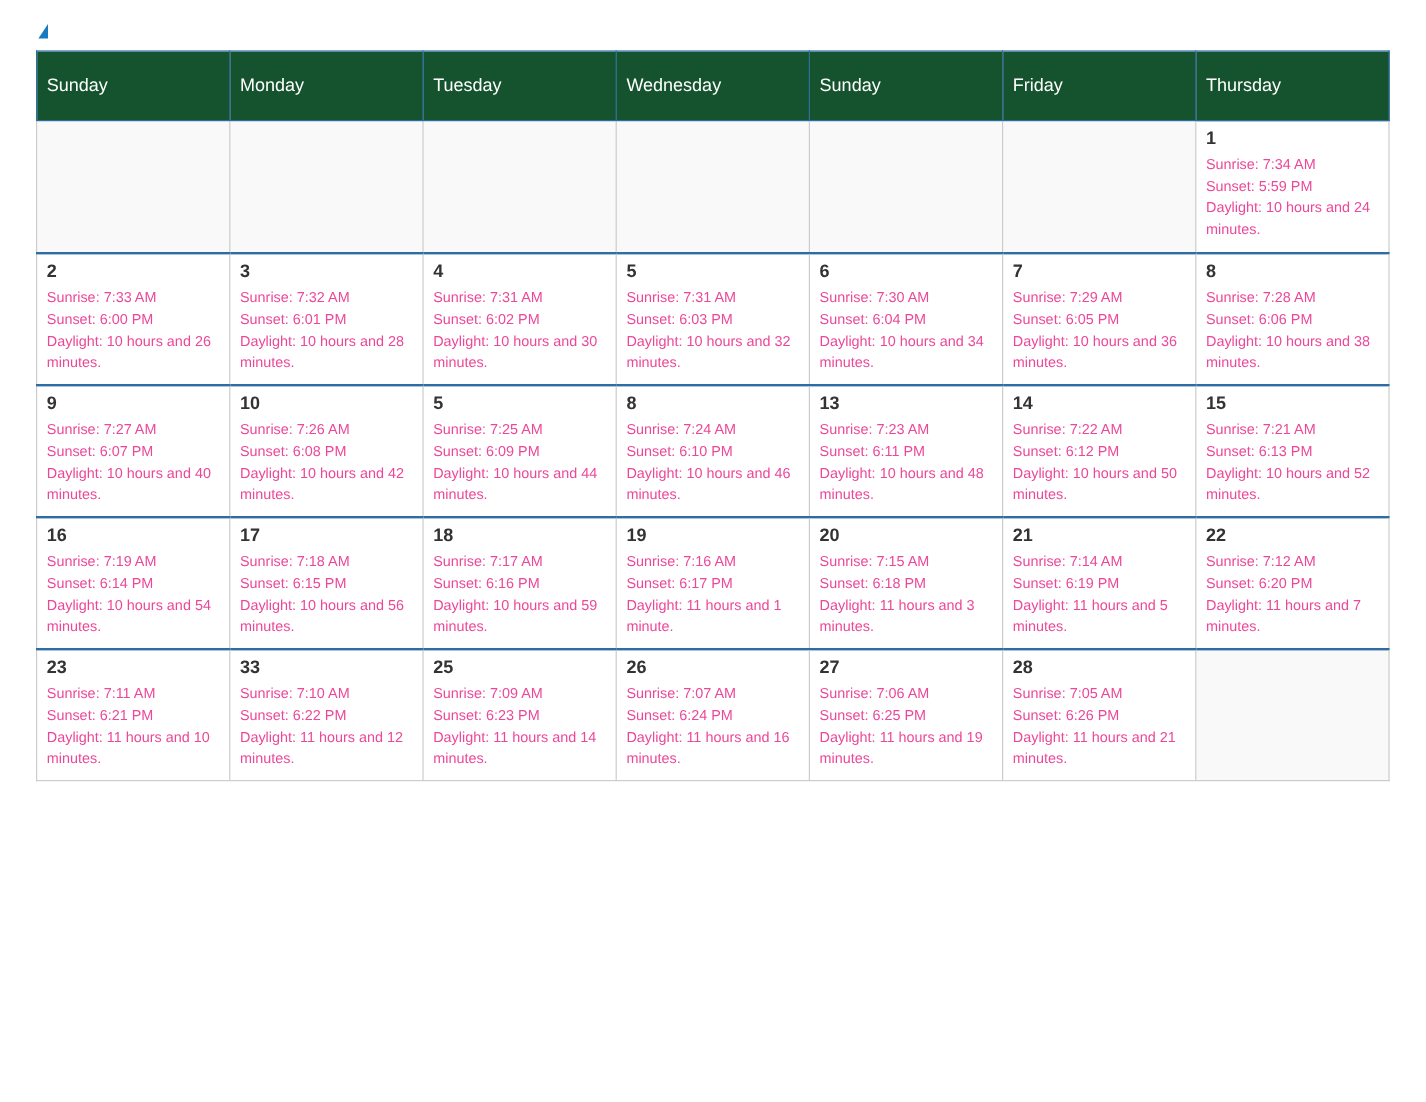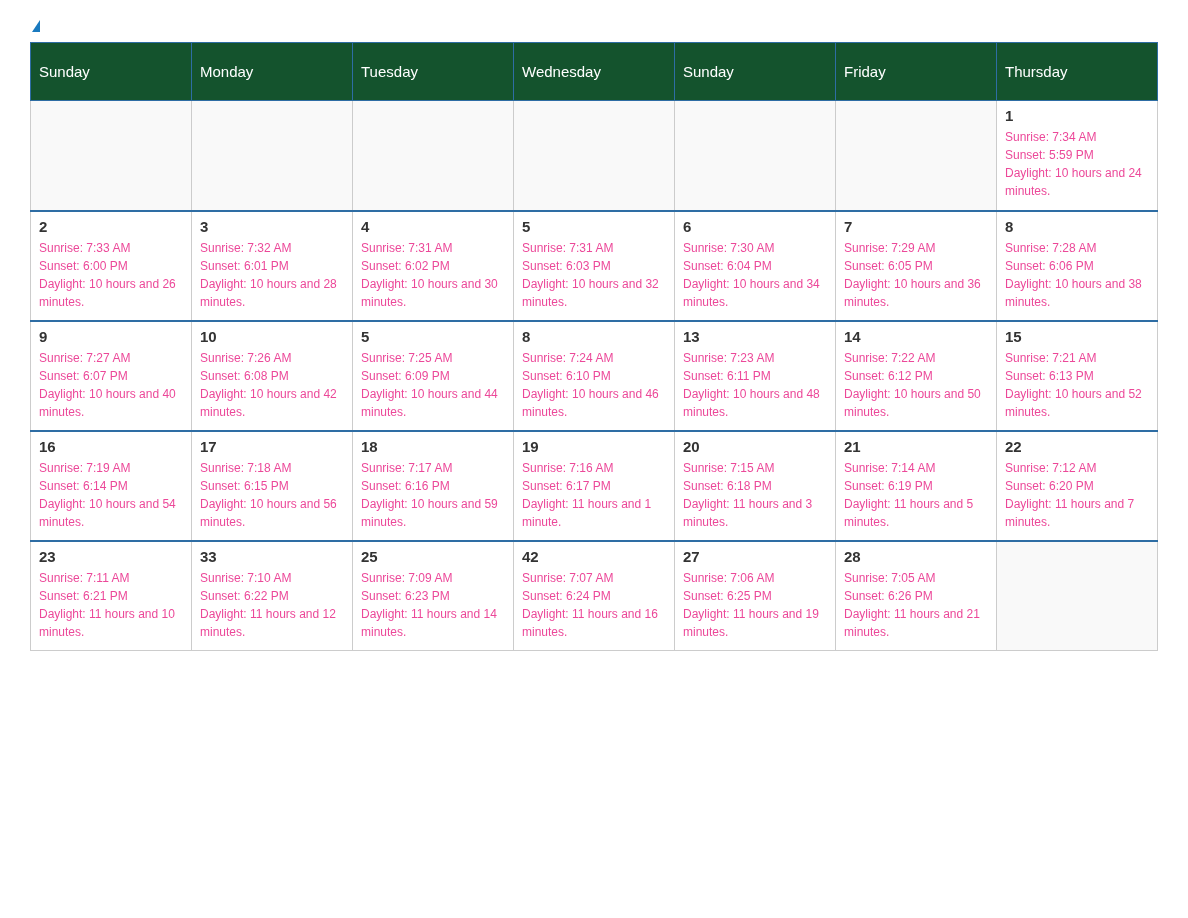--- a/index.html
+++ b/index.html
@@ -238,21 +238,21 @@
         </td>
         <td>
           <span class="day-number">33</span>
           <div class="day-info">Sunrise: 7:10 AM<br>Sunset: 6:22 PM<br>Daylight: 11 hours and 12 minutes.</div>
         </td>
         <td>
           <span class="day-number">25</span>
           <div class="day-info">Sunrise: 7:09 AM<br>Sunset: 6:23 PM<br>Daylight: 11 hours and 14 minutes.</div>
         </td>
         <td>
-          <span class="day-number">42</span>
+          <span class="day-number">26</span>
           <div class="day-info">Sunrise: 7:07 AM<br>Sunset: 6:24 PM<br>Daylight: 11 hours and 16 minutes.</div>
         </td>
         <td>
           <span class="day-number">27</span>
           <div class="day-info">Sunrise: 7:06 AM<br>Sunset: 6:25 PM<br>Daylight: 11 hours and 19 minutes.</div>
         </td>
         <td>
           <span class="day-number">28</span>
           <div class="day-info">Sunrise: 7:05 AM<br>Sunset: 6:26 PM<br>Daylight: 11 hours and 21 minutes.</div>
         </td>

